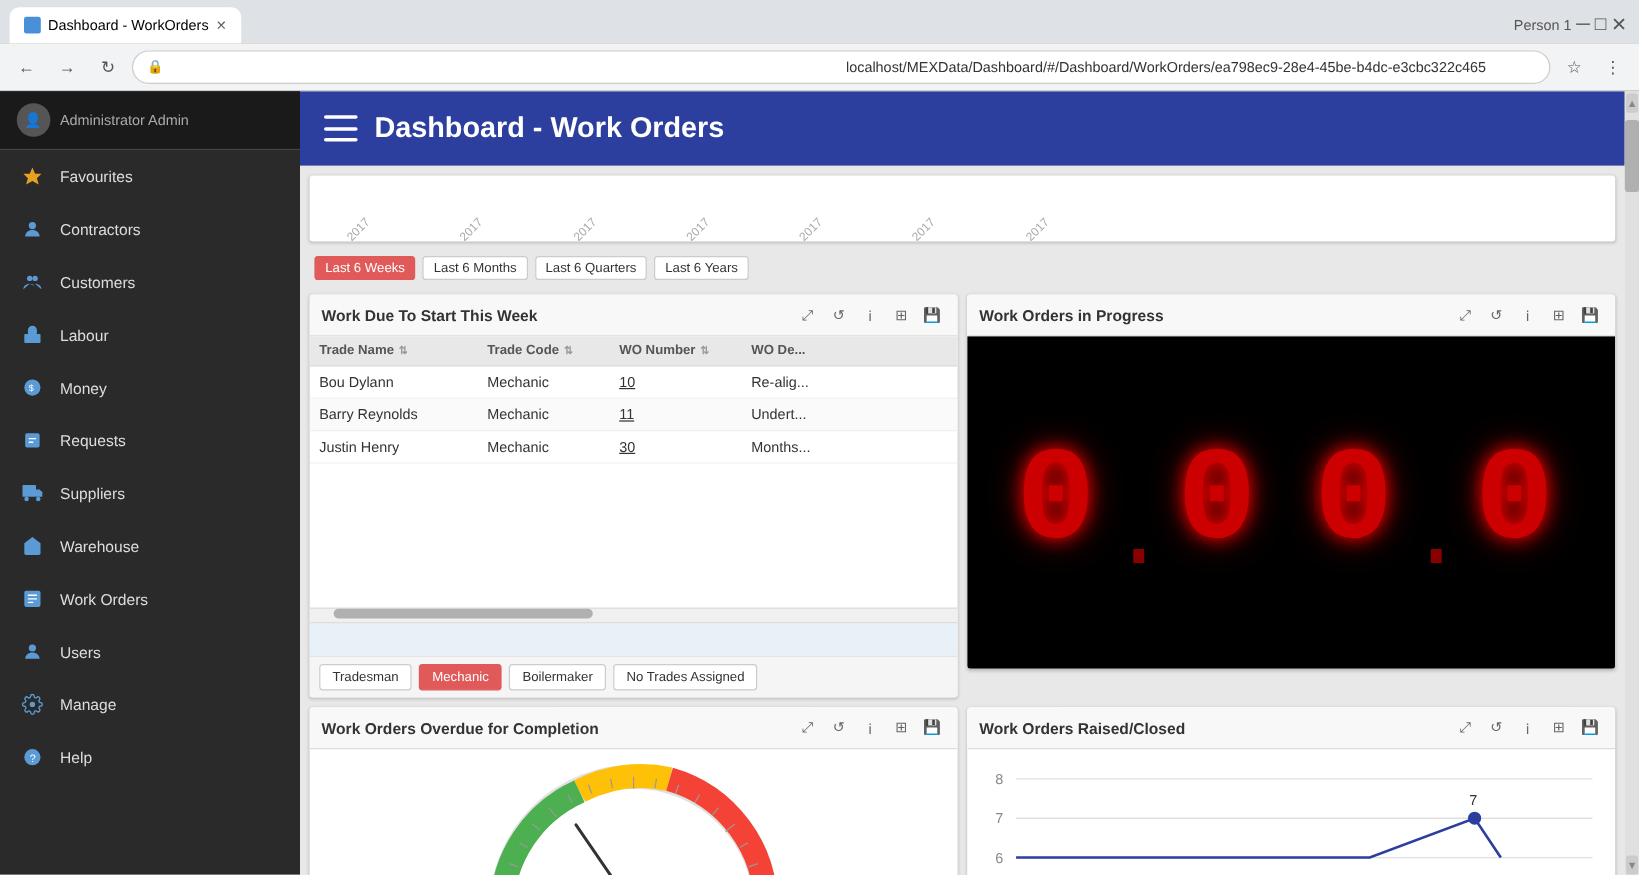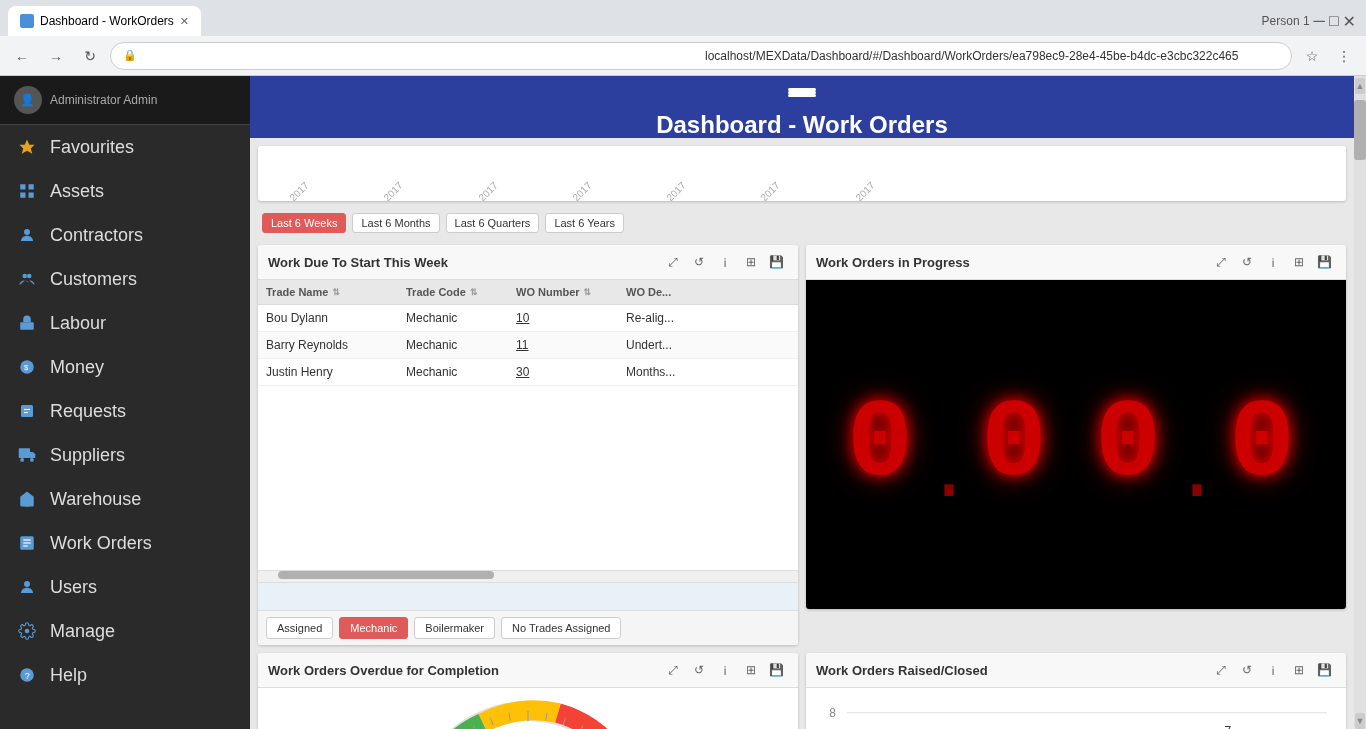--- a/index.html
+++ b/index.html
@@ -22,45 +22,45 @@
     
     .app-container { display: flex; width: 1366px; height: 653px; }
 
     
     .sidebar { width: 250px; background: #2a2a2a; color: white; display: flex; flex-direction: column; overflow-y: auto; flex-shrink: 0; }
     .sidebar-header { padding: 10px 14px; font-size: 12px; color: #aaa; border-bottom: 1px solid #444; background: #1a1a1a; display: flex; align-items: center; gap: 8px; }
     .sidebar-header .user-icon { width: 28px; height: 28px; background: #555; border-radius: 50%; display: flex; align-items: center; justify-content: center; font-size: 12px; }
     .sidebar-item { display: flex; align-items: center; padding: 11px 16px; gap: 12px; cursor: pointer; color: #ddd; transition: background 0.15s; }
     .sidebar-item .item-icon { width: 22px; height: 22px; display: flex; align-items: center; justify-content: center; flex-shrink: 0; }
     .sidebar-item .item-icon svg { width: 18px; height: 18px; }
-    .sidebar-item span { font-size: 18px; }
+    .sidebar-item span { font-size: 13px; }
 
     
     .main-content { flex: 1; background: #e8e8e8; overflow: hidden; display: flex; flex-direction: column; }
 
     
-    .dashboard-header { background: #2c3e9e; color: white; padding: 12px 20px; display: flex; align-items: center; gap: 14px; height: 62px; flex-shrink: 0; flex-direction: column; }
+    .dashboard-header { background: #2c3e9e; color: white; padding: 12px 20px; display: flex; align-items: center; gap: 14px; height: 62px; flex-shrink: 0; }
     .menu-icon { width: 28px; height: 22px; display: flex; flex-direction: column; justify-content: space-between; cursor: pointer; }
     .menu-icon span { display: block; height: 3px; background: white; border-radius: 2px; }
     .dashboard-title { font-size: 24px; font-weight: bold; color: white; }
 
     
     .dashboard-body { flex: 1; overflow-y: auto; padding: 8px; display: grid; grid-template-columns: 1fr 1fr; gap: 8px; }
 
     
     .panel { background: white; border-radius: 3px; box-shadow: 0 1px 3px rgba(0,0,0,0.2); display: flex; flex-direction: column; overflow: hidden; }
     .panel-header { display: flex; align-items: center; padding: 6px 10px; border-bottom: 1px solid #ddd; background: #f8f8f8; flex-shrink: 0; }
     .panel-title { font-weight: bold; font-size: 13px; flex: 1; color: #333; }
     .panel-actions { display: flex; gap: 4px; }
     .panel-action-btn { width: 22px; height: 22px; cursor: pointer; display: flex; align-items: center; justify-content: center; color: #666; font-size: 12px; }
     .time-btn { padding: 3px 8px; border: 1px solid #ccc; background: white; border-radius: 3px; font-size: 11px; cursor: pointer; color: #333; }
     .time-btn.active { background: #e05a5a; color: white; border-color: #e05a5a; }
 
     
-    .work-due-panel { height: 400px; display: flex; flex-direction: column; }
+    .work-due-panel { height: 336px; display: flex; flex-direction: column; }
     .work-due-table { flex: 1; overflow: hidden; display: flex; flex-direction: column; }
     .table-header { display: flex; background: #e8e8e8; padding: 6px 8px; border-bottom: 1px solid #ddd; flex-shrink: 0; }
     .table-col { font-size: 11px; font-weight: bold; color: #555; display: flex; align-items: center; gap: 4px; }
     .table-col.trade-name { width: 140px; }
     .table-col.trade-code { width: 110px; }
     .table-col.wo-number { width: 110px; }
     .table-col.wo-desc { flex: 1; }
     .sort-icon { font-size: 9px; color: #999; }
     .table-body { flex: 1; overflow-y: auto; border-radius: 29px; }
     .table-row-item { display: flex; padding: 6px 8px; border-bottom: 1px solid #f0f0f0; }
@@ -72,21 +72,21 @@
     .table-cell.wo-desc { flex: 1; }
     .table-scrollbar { height: 12px; background: #f0f0f0; border-top: 1px solid #ddd; position: relative; flex-shrink: 0; }
     .scrollbar-thumb { width: 40%; height: 8px; background: #b0b0b0; border-radius: 4px; position: absolute; left: 20px; }
 
     
     .trade-filters { display: flex; gap: 6px; padding: 6px 8px; background: #f5f5f5; border-top: 1px solid #e0e0e0; flex-shrink: 0; }
     .trade-btn { padding: 4px 10px; border: 1px solid #ccc; background: white; border-radius: 3px; font-size: 11px; cursor: pointer; color: #333; }
     .trade-btn.active { background: #e05a5a; color: white; border-color: #e05a5a; }
 
     
-    .work-orders-panel { height: 364px; display: flex; flex-direction: column; }
+    .work-orders-panel { height: 312px; display: flex; flex-direction: column; }
     .digital-display { flex: 1; background: #000; display: flex; align-items: center; justify-content: center; padding: 20px; }
     .digital-number { font-size: 120px; font-weight: bold; color: #cc0000; font-family: 'Courier New', monospace; letter-spacing: 10px; text-shadow: 0 0 20px #ff0000, 0 0 40px #990000; }
     .digital-dot { font-size: 60px; color: #990000; margin-top: 40px; }
 
     
     .bottom-panel { height: 180px; display: flex; flex-direction: column; }
 
     
     .gauge-container { flex: 1; display: flex; align-items: center; justify-content: center; position: relative; padding: 10px; overflow: hidden; }
 
@@ -141,31 +141,20 @@
 
     <div class="sidebar-item">
       <div class="item-icon">
         <svg viewBox="0 0 24 24" fill="#e8a020">
             <polygon points="12,2 15,9 22,9 17,14 19,21 12,17 5,21 7,14 2,9 9,9"></polygon>
           </svg>
       </div>
       <span>Favourites</span>
     </div>
 
-    <div class="sidebar-item">
-      <div class="item-icon">
-        <svg viewBox="0 0 24 24" fill="#5b9bd5">
-            <rect x="3" y="3" width="7" height="7"></rect>
-            <rect x="14" y="3" width="7" height="7"></rect>
-            <rect x="3" y="14" width="7" height="7"></rect>
-            <rect x="14" y="14" width="7" height="7"></rect>
-          </svg>
-      </div>
-      <span>Assets</span>
-    </div>
 
     <div class="sidebar-item">
       <div class="item-icon">
         <svg viewBox="0 0 24 24" fill="#5b9bd5">
             <circle cx="12" cy="8" r="4"></circle>
             <path d="M4 20c0-4 3.6-7 8-7s8 3 8 7"></path>
           </svg>
       </div>
       <span>Contractors</span>
     </div>
@@ -359,21 +348,21 @@
               <div class="table-cell wo-number">30</div>
               <div class="table-cell wo-desc">Months...</div>
             </div>
           </div>
           <div class="table-scrollbar">
             <div class="scrollbar-thumb"></div>
           </div>
 
           <div style="background:#e8f0f8; padding:6px 8px; border-top:1px solid #ddd; height:28px;"></div>
           <div class="trade-filters">
-            <button class="trade-btn">Assigned</button>
+            <button class="trade-btn">Tradesman</button>
             <button class="trade-btn active">Mechanic</button>
             <button class="trade-btn">Boilermaker</button>
             <button class="trade-btn">No Trades Assigned</button>
           </div>
         </div>
       </div>
 
       <div class="panel work-orders-panel">
         <div class="panel-header">
           <span class="panel-title">Work Orders in Progress</span>

